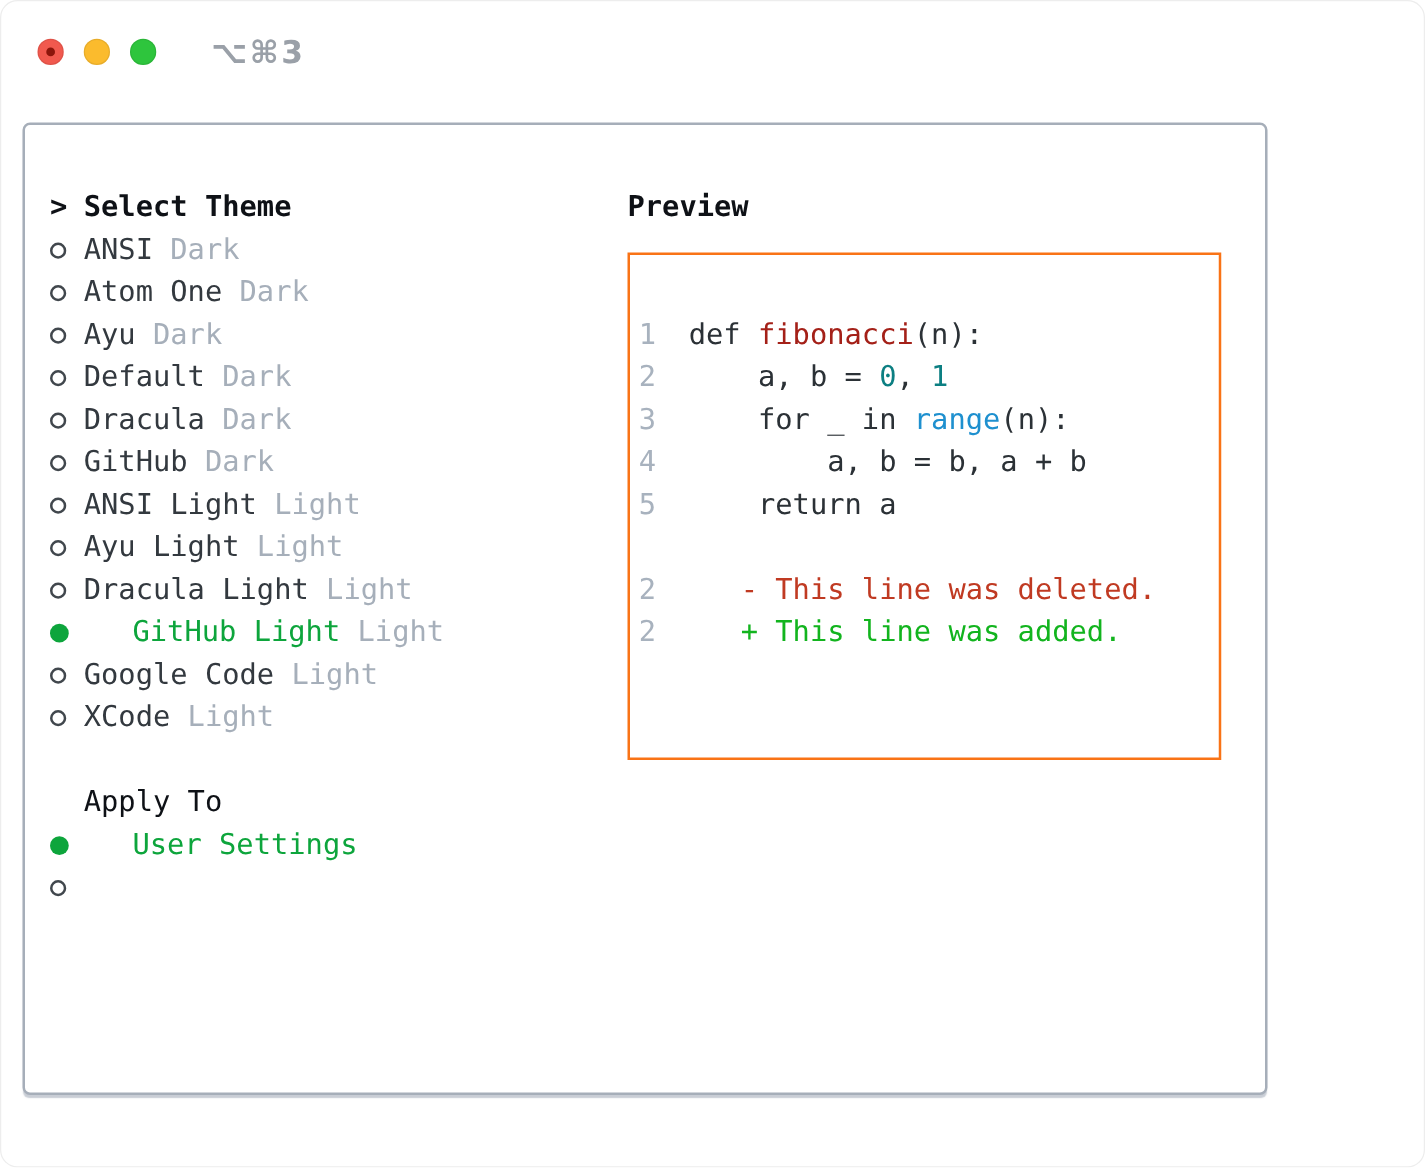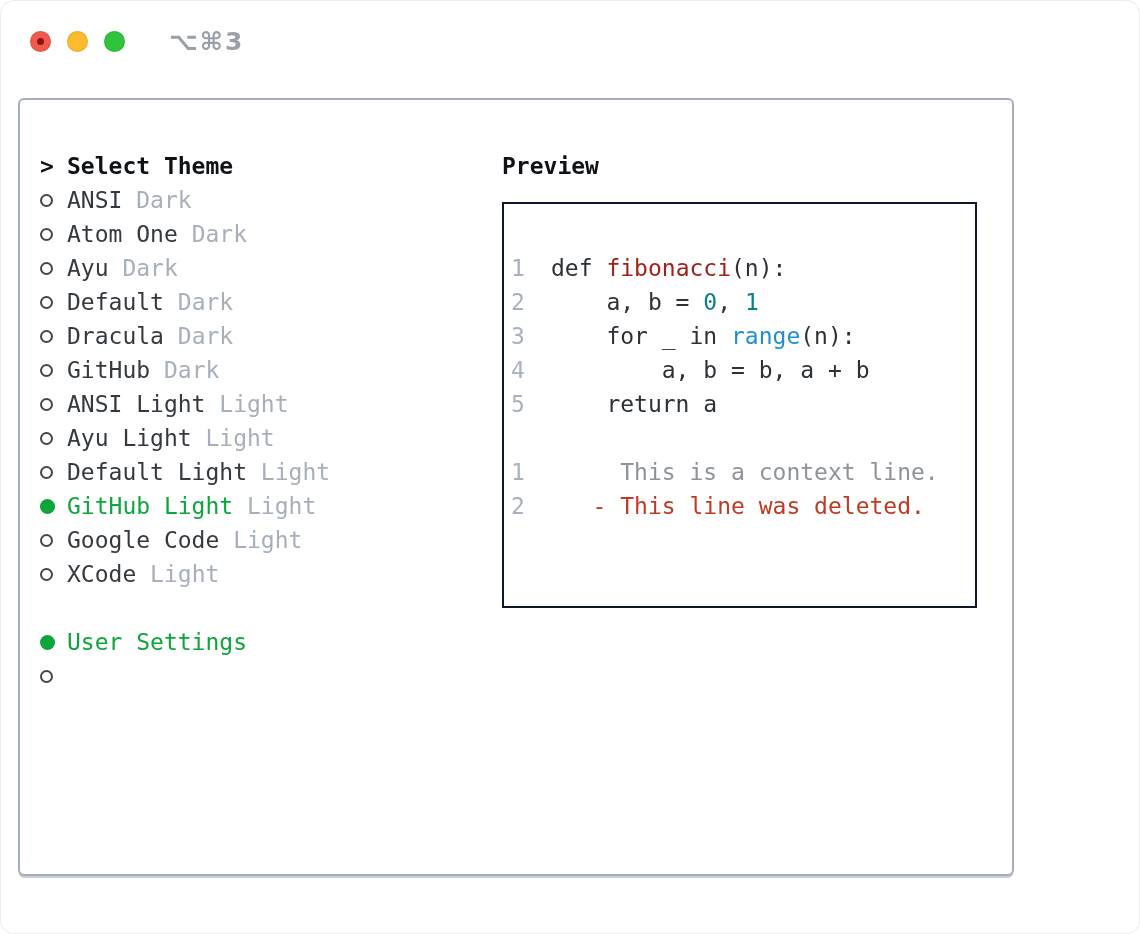--- a/index.html
+++ b/index.html
@@ -33,25 +33,25 @@
   .row{display:flex;align-items:center;height:34px;white-space:pre;}
   .bullet{width:27px;flex:none;display:inline-flex;align-items:center;}
   .bullet .ring{width:13px;height:13px;border:2px solid #41474d;border-radius:50%;display:inline-block;}
   .bullet .dot{width:15px;height:15px;border-radius:50%;background:var(--accent-green);display:inline-block;}
   .caret{font-weight:bold;color:var(--header-dark);}
   .header-text{font-weight:bold;color:var(--header-dark);}
   .header2{color:var(--header-dark);}
   .row.item{cursor:pointer;}
   .row.item .name{color:#33393f;}
   .row.item .variant{color:var(--muted-gray);}
-  .row.item.selected .name{color:var(--accent-green);}
+  .row.item.selected .name{color:var(--accent-green);margin-left:39px;}
   .spacer34{height:34px;}
   .hint{color:#aab2bc;width:420px;line-height:34px;}
   
-  .preview-box{margin-top:19px;width:475px;height:406px;border:2px solid #0f172a;
+  .preview-box{margin-top:19px;width:475px;height:406px;border:2px solid #f97316;
                background:#fff;padding:47px 0 0 7px;overflow:hidden;}
   .pline{height:34px;white-space:pre;}
   .lineno{display:inline-block;width:40px;color:var(--lineno-gray);}
   .tk-code{color:var(--text-dark);}
   .tk-func{color:var(--func-red);}
   .tk-num{color:var(--number-teal);}
   .tk-builtin{color:var(--builtin-blue);}
   .tk-context{color:var(--context-gray);}
   .tk-deleted{color:var(--deleted-red);text-align:center;}
   .tk-added{color:var(--added-green);}
@@ -80,28 +80,32 @@
 
       <div id="theme-list">
           <div class="row item"><span class="bullet"><i class="ring"></i></span><span class="name">ANSI</span><span class="variant"> Dark</span></div>
           <div class="row item"><span class="bullet"><i class="ring"></i></span><span class="name">Atom One</span><span class="variant"> Dark</span></div>
           <div class="row item"><span class="bullet"><i class="ring"></i></span><span class="name">Ayu</span><span class="variant"> Dark</span></div>
           <div class="row item"><span class="bullet"><i class="ring"></i></span><span class="name">Default</span><span class="variant"> Dark</span></div>
           <div class="row item"><span class="bullet"><i class="ring"></i></span><span class="name">Dracula</span><span class="variant"> Dark</span></div>
           <div class="row item"><span class="bullet"><i class="ring"></i></span><span class="name">GitHub</span><span class="variant"> Dark</span></div>
           <div class="row item"><span class="bullet"><i class="ring"></i></span><span class="name">ANSI Light</span><span class="variant"> Light</span></div>
           <div class="row item"><span class="bullet"><i class="ring"></i></span><span class="name">Ayu Light</span><span class="variant"> Light</span></div>
-          <div class="row item"><span class="bullet"><i class="ring"></i></span><span class="name">Default Light</span><span class="variant"> Light</span></div>
+          <div class="row item"><span class="bullet"><i class="ring"></i></span><span class="name">Dracula Light</span><span class="variant"> Light</span></div>
           <div class="row item selected"><span class="bullet"><i class="dot"></i></span><span class="name">GitHub Light</span><span class="variant"> Light</span></div>
           <div class="row item"><span class="bullet"><i class="ring"></i></span><span class="name">Google Code</span><span class="variant"> Light</span></div>
           <div class="row item"><span class="bullet"><i class="ring"></i></span><span class="name">XCode</span><span class="variant"> Light</span></div>
         </div>
 
       <div class="spacer34"></div>
 
+      <div class="row">
+        <span class="bullet"></span>
+        <span class="header2">Apply To</span>
+      </div>
 
       <div id="apply-list">
           <div class="row item selected"><span class="bullet"><i class="dot"></i></span><span class="name">User Settings</span></div>
           <div class="row item"><span class="bullet"><i class="ring"></i></span></div>
         </div>
 
       <div class="spacer34"></div>
 
     </div>
 
@@ -110,20 +114,20 @@
         <span class="header-text">Preview</span>
       </div>
       <div class="preview-box">
         <div id="preview-lines">
             <div class="pline"><span class="lineno">1</span><span class="tk-code">def </span><span class="tk-func">fibonacci</span><span class="tk-code">(n):</span></div>
             <div class="pline"><span class="lineno">2</span><span class="tk-code">    a, b = </span><span class="tk-num">0</span><span class="tk-code">, </span><span class="tk-num">1</span></div>
             <div class="pline"><span class="lineno">3</span><span class="tk-code">    for _ in </span><span class="tk-builtin">range</span><span class="tk-code">(n):</span></div>
             <div class="pline"><span class="lineno">4</span><span class="tk-code">        a, b = b, a + b</span></div>
             <div class="pline"><span class="lineno">5</span><span class="tk-code">    return a</span></div>
             <div class="pline"><span class="lineno"></span></div>
-            <div class="pline"><span class="lineno">1</span><span class="tk-context">     This is a context line.</span></div>
             <div class="pline"><span class="lineno">2</span><span class="tk-deleted">   - This line was deleted.</span></div>
+            <div class="pline"><span class="lineno">2</span><span class="tk-added">   + This line was added.</span></div>
           </div>
       </div>
     </div>
 
   </div>
 </div>
 
 </body></html>

